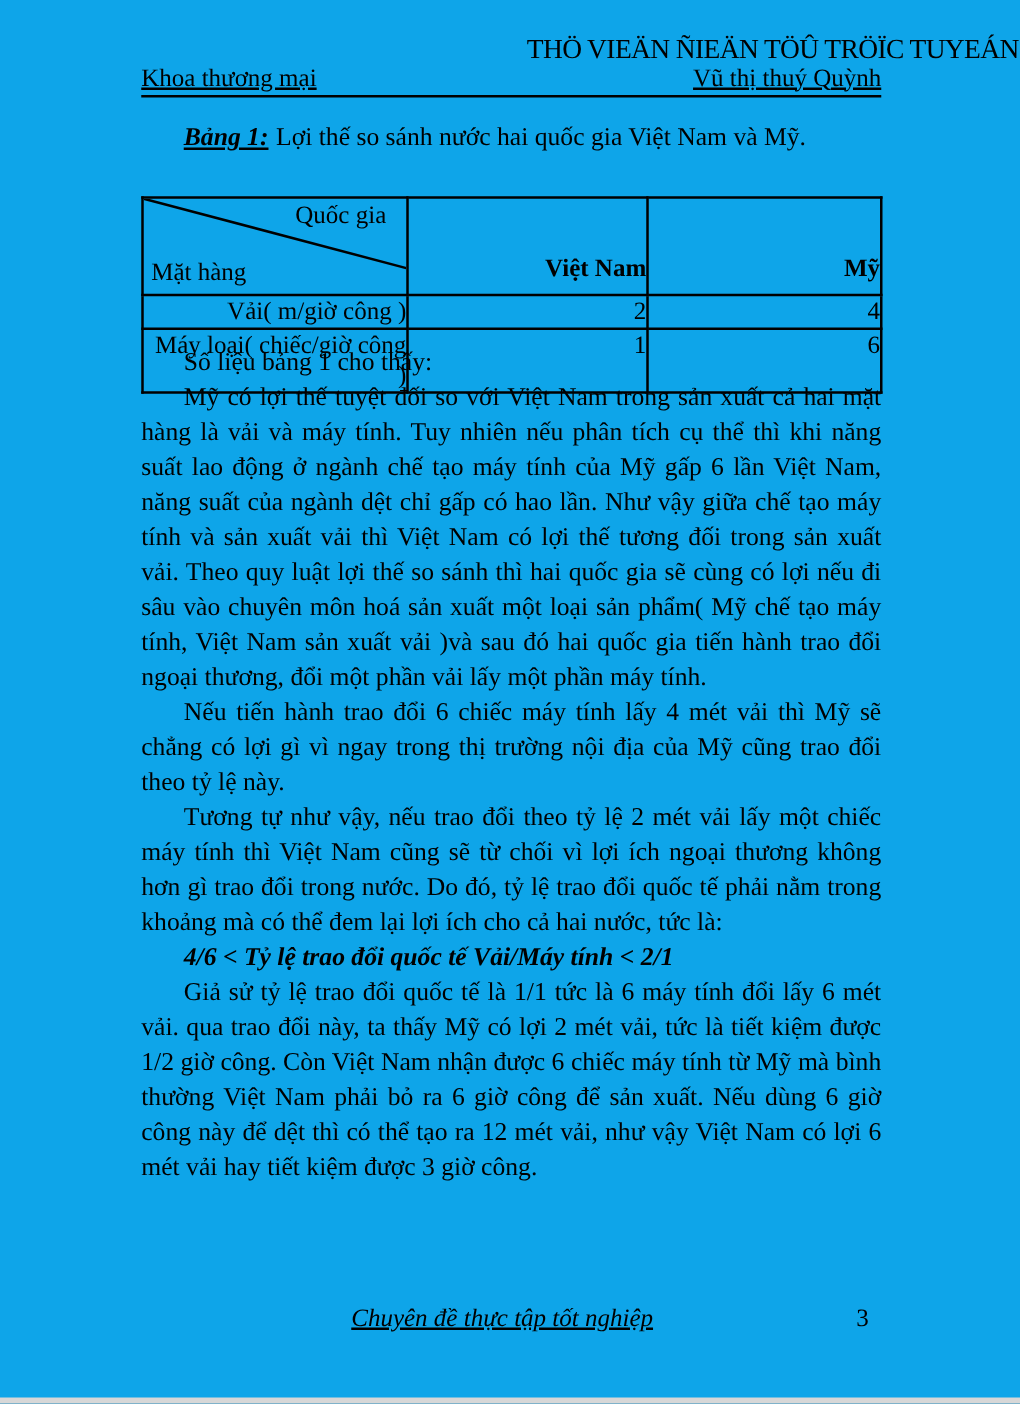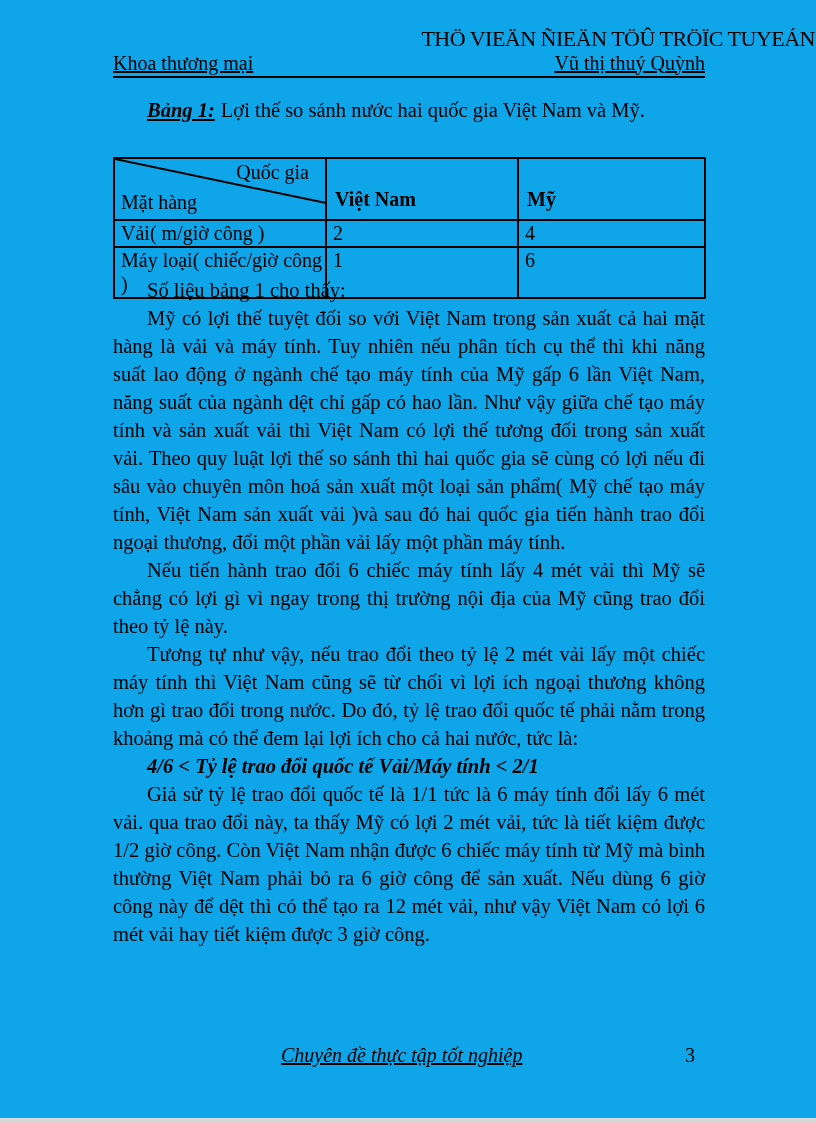--- a/index.html
+++ b/index.html
@@ -55,26 +55,26 @@
   
   .cmp-table {
     position: absolute;
     top: 157px;
     left: 113px;
     border-collapse: collapse;
     table-layout: fixed;
     font-size: 20px;
   }
   .cmp-table td { border: 2px solid #000; overflow: hidden; }
-  .corner-cell { position: relative; height: 62px; }
+  .corner-cell { position: relative; height: 78px; }
   .corner-cell .diag { position: absolute; left: 0; top: 0; width: 100%; height: 100%; display: block; }
   .corner-top { position: absolute; top: 2px; right: 16px; }
   .corner-bottom { position: absolute; bottom: 5px; left: 6px; }
-  .col-head { vertical-align: bottom; font-weight: bold; padding: 0 0 8px 8px; }
-  .data-row td { height: 26px; vertical-align: top; padding: 0 0 1px 6px; line-height: 24px; }
+  .col-head { vertical-align: bottom; font-weight: bold; padding: 0 0 8px 8px; text-align: right; }
+  .data-row td { height: 26px; vertical-align: top; padding: 0 0 1px 6px; line-height: 24px; text-align: right; }
   
   .body {
     position: absolute;
     top: 276px;
     left: 113px;
     width: 592px;
     font-size: 20.5px;
     line-height: 28px;
     text-align: justify;
   }

